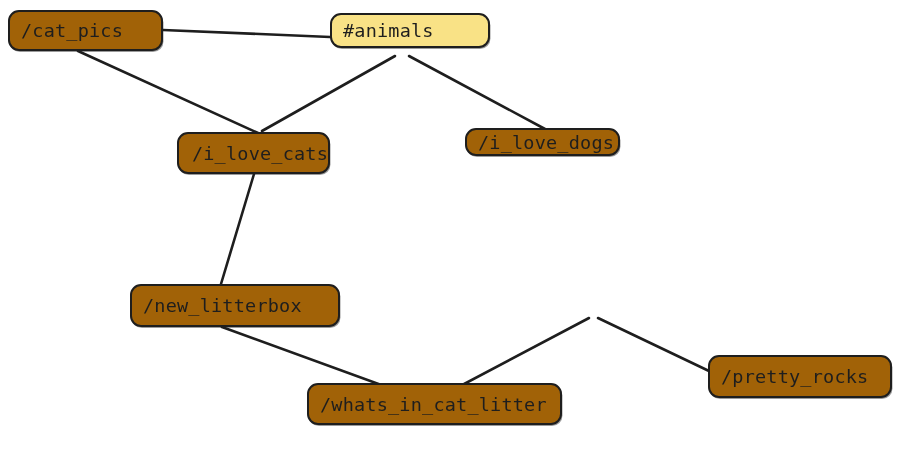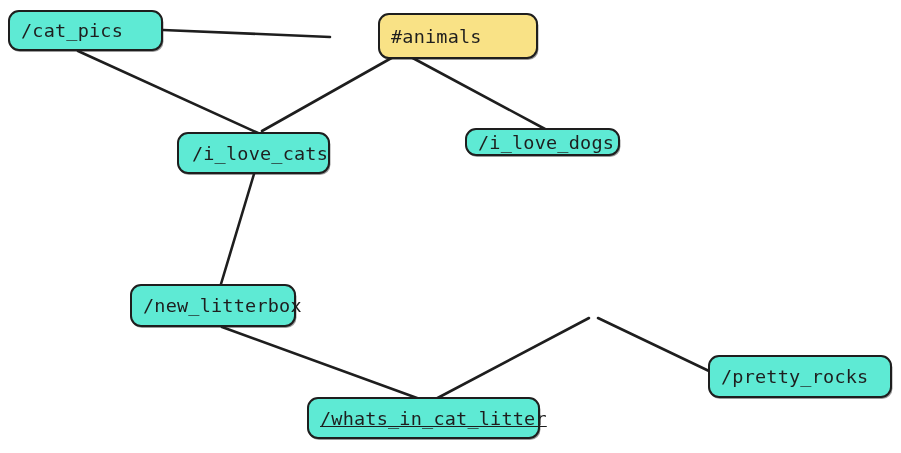--- a/index.html
+++ b/index.html
@@ -26,21 +26,21 @@
     stroke: #1e1e1e;
     stroke-width: 2.6;
     stroke-linecap: round;
   }
   .node {
     position: absolute;
     box-sizing: border-box;
     display: flex;
     align-items: center;
     padding-left: 11px;
-    background: #5eead4;
+    background: #a16207;
     border: 2.6px solid #1e1e1e;
     border-radius: 11px;
     font-size: 18.5px;
     letter-spacing: 0.2px;
     color: #1e1e1e;
     white-space: nowrap;
     box-shadow: 1px 1.5px 0 -0.5px rgba(30,30,30,0.45);
   }
   .node.tag {
     background: #f9e286;
@@ -59,38 +59,38 @@
     <line x1="254" y1="174" x2="221" y2="284"></line>
     <line x1="222" y1="327" x2="428" y2="402"></line>
     <line x1="589" y1="318" x2="430" y2="402"></line>
     <line x1="598" y1="318" x2="709" y2="371"></line>
   </svg>
 
   <div class="node" style="left:8px;   top:10px;  width:155px; height:41px;">
     <span>/cat_pics</span>
   </div>
 
-  <div class="node tag" style="left:330px; top:13px;  width:160px; height:46px;margin-left:48px;">
+  <div class="node tag" style="left:330px; top:13px;  width:160px; height:35px;">
     <span>#animals</span>
   </div>
 
   <div class="node" style="left:177px; top:132px; width:153px; height:42px;justify-content:flex-end;">
     <span>/i_love_cats</span>
   </div>
 
   <div class="node" style="left:465px; top:128px; width:155px; height:28px;">
     <span>/i_love_dogs</span>
   </div>
 
-  <div class="node" style="left:130px; top:284px; width:166px; height:43px;">
+  <div class="node" style="left:130px; top:284px; width:210px; height:43px;">
     <span>/new_litterbox</span>
   </div>
 
 
   <div class="node" style="left:708px; top:355px; width:184px; height:43px;">
     <span>/pretty_rocks</span>
   </div>
 
-  <div class="node" style="left:307px; top:397px; width:233px; height:42px;text-decoration:underline;">
+  <div class="node" style="left:307px; top:383px; width:255px; height:42px;">
     <span>/whats_in_cat_litter</span>
   </div>
 
 </div>
 
 </body></html>

